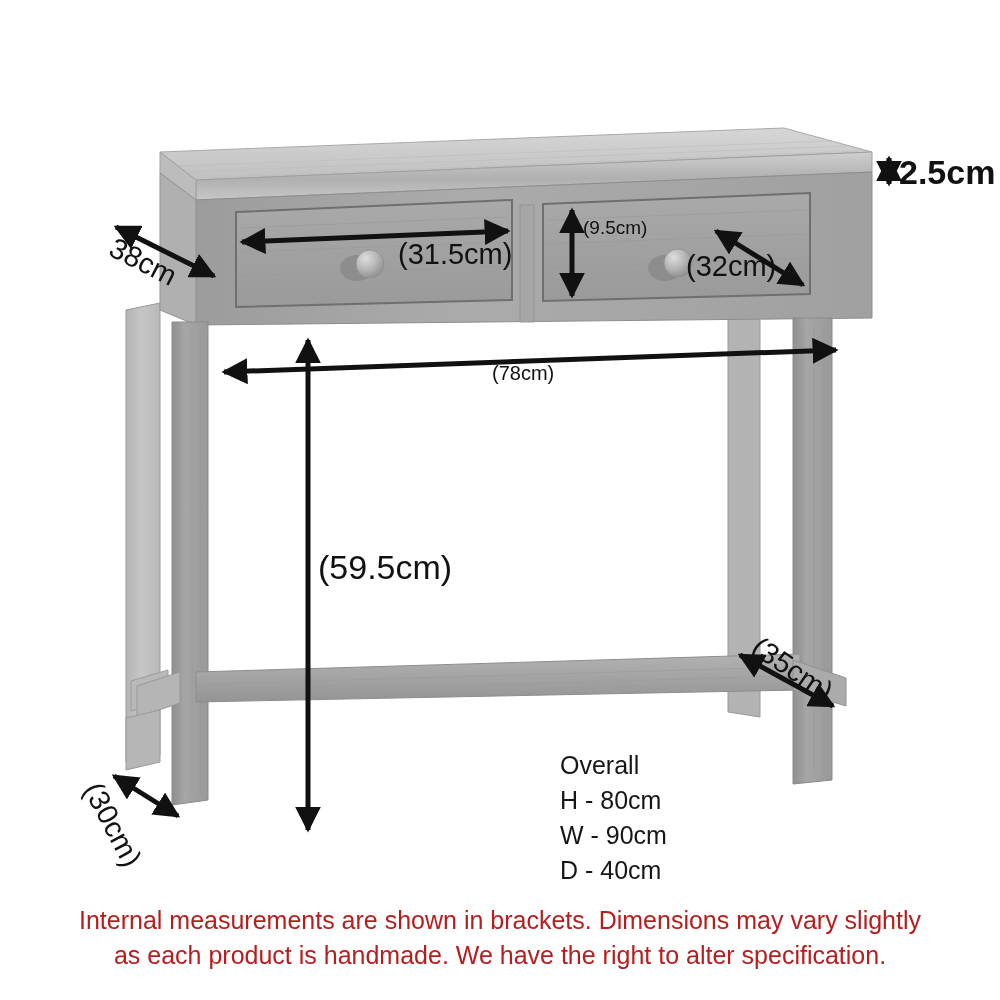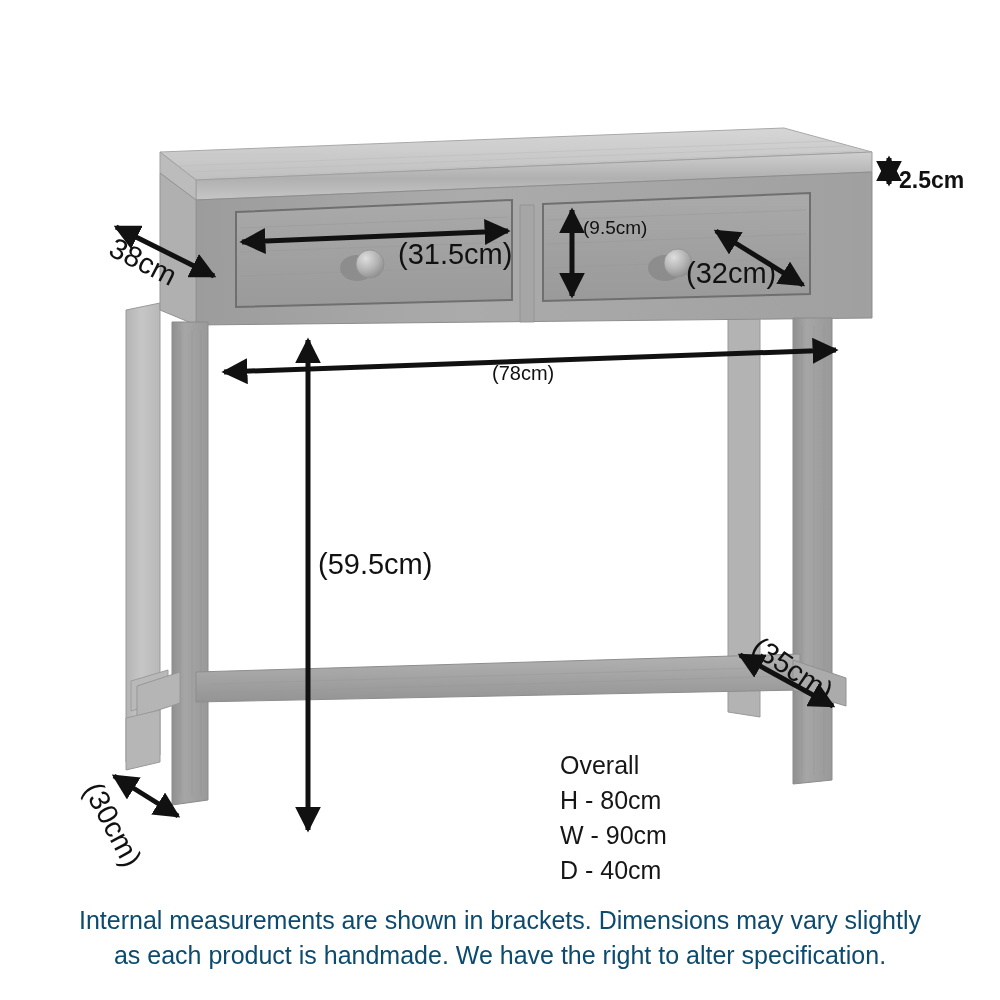--- a/index.html
+++ b/index.html
@@ -47,28 +47,28 @@
     color: #161616;
   }
   .footer-note {
     position: absolute;
     left: 50px;
     top: 903px;
     width: 900px;
     text-align: center;
     font-size: 25px;
     line-height: 35px;
-    color: #0c4a6e;
-  }
-  .lbl-25 { font-size: 23px; left: 899px; top: 169px; font-weight: 600; }
+    color: #b91c1c;
+  }
+  .lbl-25 { font-size: 34px; left: 899px; top: 155px; font-weight: 600; }
   .lbl-315 { font-size: 29px; left: 398px; top: 228px; margin-top: 12px; }
   .lbl-95 { font-size: 19px; left: 583px; top: 218px; }
-  .lbl-32 { font-size: 29px; left: 686px; top: 259px; }
+  .lbl-32 { font-size: 29px; left: 686px; top: 252px; }
   .lbl-78 { font-size: 20px; left: 492px; top: 363px; }
-  .lbl-595 { font-size: 29px; left: 318px; top: 550px; }
+  .lbl-595 { font-size: 34px; left: 318px; top: 550px; }
   .lbl-38 {
     font-size: 29px;
     left: 118px; top: 233px;
     transform: rotate(27deg);
     transform-origin: left top;
   }
   .lbl-35 {
     font-size: 29px;
     left: 763px; top: 632px;
     transform: rotate(34deg);

